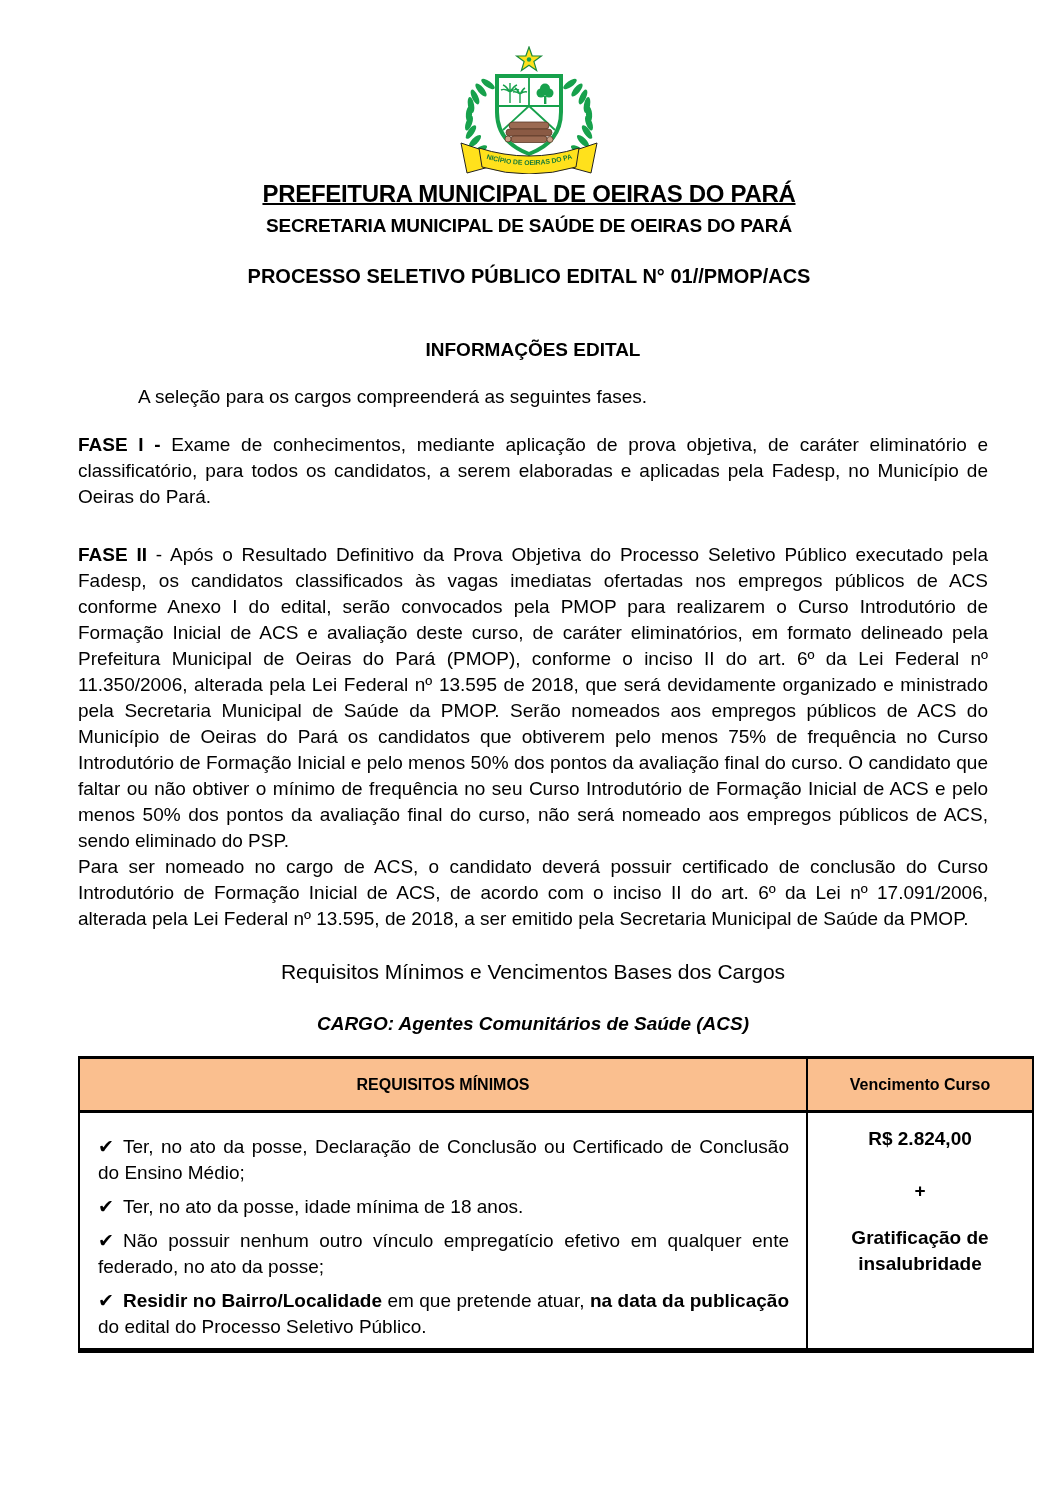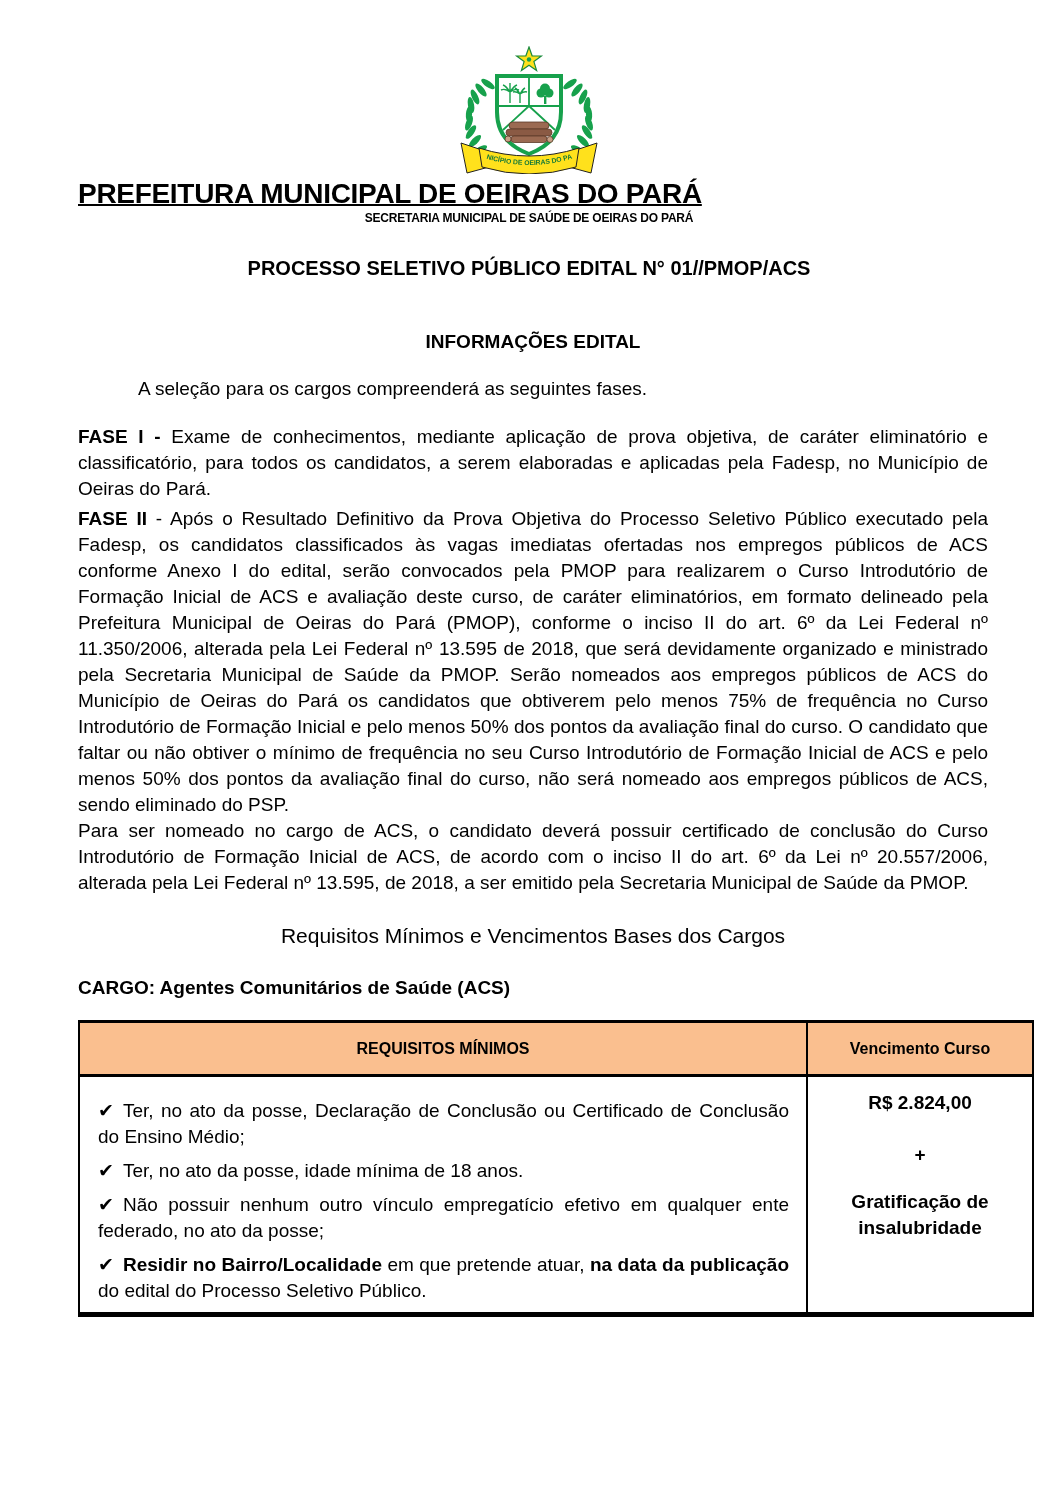--- a/index.html
+++ b/index.html
@@ -8,60 +8,61 @@
     width:1058px;height:1497px;
     margin:0 auto;
     background:#ffffff;
     font-family:"Liberation Sans",sans-serif;
     color:#000;
     overflow:hidden;
   }
   .logo{display:block;margin:46px auto 0 auto;}
   .doc-title{
     margin:6px 78px 0 78px;width:902px;
-    text-align:left;
-    font-size:28px;font-weight:bold;line-height:28px;
+    text-align:center;
+    font-size:24px;font-weight:bold;line-height:28px;
     text-decoration:underline;
     text-decoration-thickness:2px;
     letter-spacing:-0.3px;
   }
   .doc-subtitle{
-    margin:0 78px;width:902px;
-    text-align:center;
-    font-size:12px;font-weight:bold;line-height:20px;
+    margin:8px 78px;width:902px;
+    text-align:center;
+    font-size:19px;font-weight:bold;line-height:20px;
     letter-spacing:-0.2px;
   }
   .doc-edital{
     margin:28px 78px 4px 78px;width:902px;
     text-align:center;
     font-size:20px;font-weight:bold;line-height:24px;
   }
   .section-head{
     margin:50px 78px 0 78px;width:910px;
     text-align:center;
     font-size:19px;font-weight:bold;line-height:24px;
   }
   .body-text{
     margin:0 70px 0 78px;width:910px;
     font-size:19px;line-height:26px;
     text-align:justify;
   }
   p{margin:8px;}
   .intro{margin-top:22px;text-indent:60px;text-align:left;}
   .fase1{margin-top:22px;}
-  .fase2{margin-top:4px;}
+  .fase2{margin-top:32px;}
   .section-head2{
     margin:28px 78px 0 78px;width:910px;
     text-align:center;
     font-size:21px;font-weight:normal;line-height:24px;
   }
   .cargo-line{
     margin:28px 78px 0 78px;width:910px;
     font-size:19px;font-weight:bold;line-height:24px;
-    text-align:left;
+    text-align:center;
+    font-style:italic;
   }
   table.req-table{
     border-collapse:collapse;
     table-layout:fixed;
     margin:20px 0 0 78px;
     width:954px;
   }
   table.req-table th, table.req-table td{
     border:2px solid #000;
   }
@@ -165,21 +166,21 @@
   <div class="doc-edital">PROCESSO SELETIVO PÚBLICO EDITAL N° 01//PMOP/ACS</div>
 
   <div class="section-head">INFORMAÇÕES EDITAL</div>
 
   <p class="body-text intro">A seleção para os cargos compreenderá as seguintes fases.</p>
 
   <p class="body-text fase1"><b>FASE I -</b><span> Exame de conhecimentos, mediante aplicação de prova objetiva, de caráter eliminatório e classificatório, para todos os candidatos, a serem elaboradas e aplicadas pela Fadesp, no Município de Oeiras do Pará.</span></p>
 
   <p class="body-text fase2"><b>FASE II</b><span> - Após o Resultado Definitivo da Prova Objetiva do Processo Seletivo Público executado pela Fadesp, os candidatos classificados às vagas imediatas ofertadas nos empregos públicos de ACS conforme Anexo I do edital, serão convocados pela PMOP para realizarem o Curso Introdutório de Formação Inicial de ACS e avaliação deste curso, de caráter eliminatórios, em formato delineado pela Prefeitura Municipal de Oeiras do Pará (PMOP), conforme o inciso II do art. 6º da Lei Federal nº 11.350/2006, alterada pela Lei Federal nº 13.595 de 2018, que será devidamente organizado e ministrado pela Secretaria Municipal de Saúde da PMOP. Serão nomeados aos empregos públicos de ACS do Município de Oeiras do Pará os candidatos que obtiverem pelo menos 75% de frequência no Curso Introdutório de Formação Inicial e pelo menos 50% dos pontos da avaliação final do curso. O candidato que faltar ou não obtiver o mínimo de frequência no seu Curso Introdutório de Formação Inicial de ACS e pelo menos 50% dos pontos da avaliação final do curso, não será nomeado aos empregos públicos de ACS, sendo eliminado do PSP.</span></p>
 
-  <p class="body-text">Para ser nomeado no cargo de ACS, o candidato deverá possuir certificado de conclusão do Curso Introdutório de Formação Inicial de ACS, de acordo com o inciso II do art. 6º da Lei nº 20.557/2006, alterada pela Lei Federal nº 13.595, de 2018, a ser emitido pela Secretaria Municipal de Saúde da PMOP.</p>
+  <p class="body-text">Para ser nomeado no cargo de ACS, o candidato deverá possuir certificado de conclusão do Curso Introdutório de Formação Inicial de ACS, de acordo com o inciso II do art. 6º da Lei nº 17.091/2006, alterada pela Lei Federal nº 13.595, de 2018, a ser emitido pela Secretaria Municipal de Saúde da PMOP.</p>
 
   <div class="section-head2">Requisitos Mínimos e Vencimentos Bases dos Cargos</div>
   <div class="cargo-line">CARGO: Agentes Comunitários de Saúde (ACS)</div>
 
   <table class="req-table">
     <colgroup>
         <col style="width:728px">
         <col style="width:226px">
       </colgroup>
     <thead>

